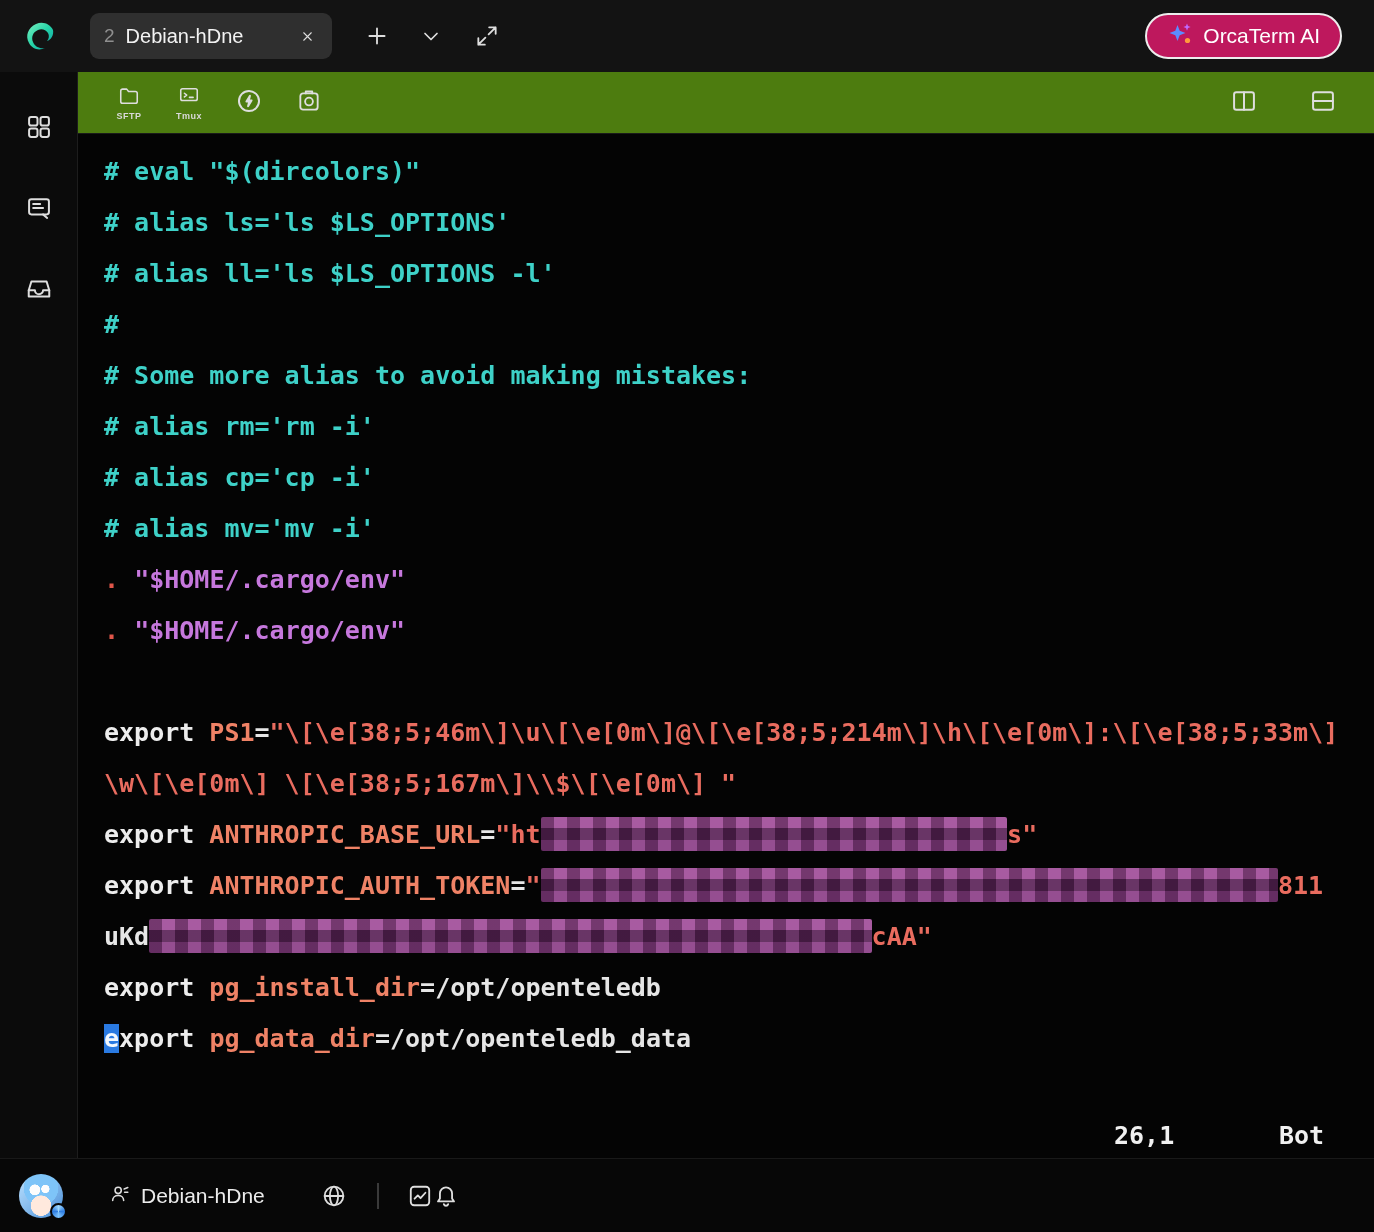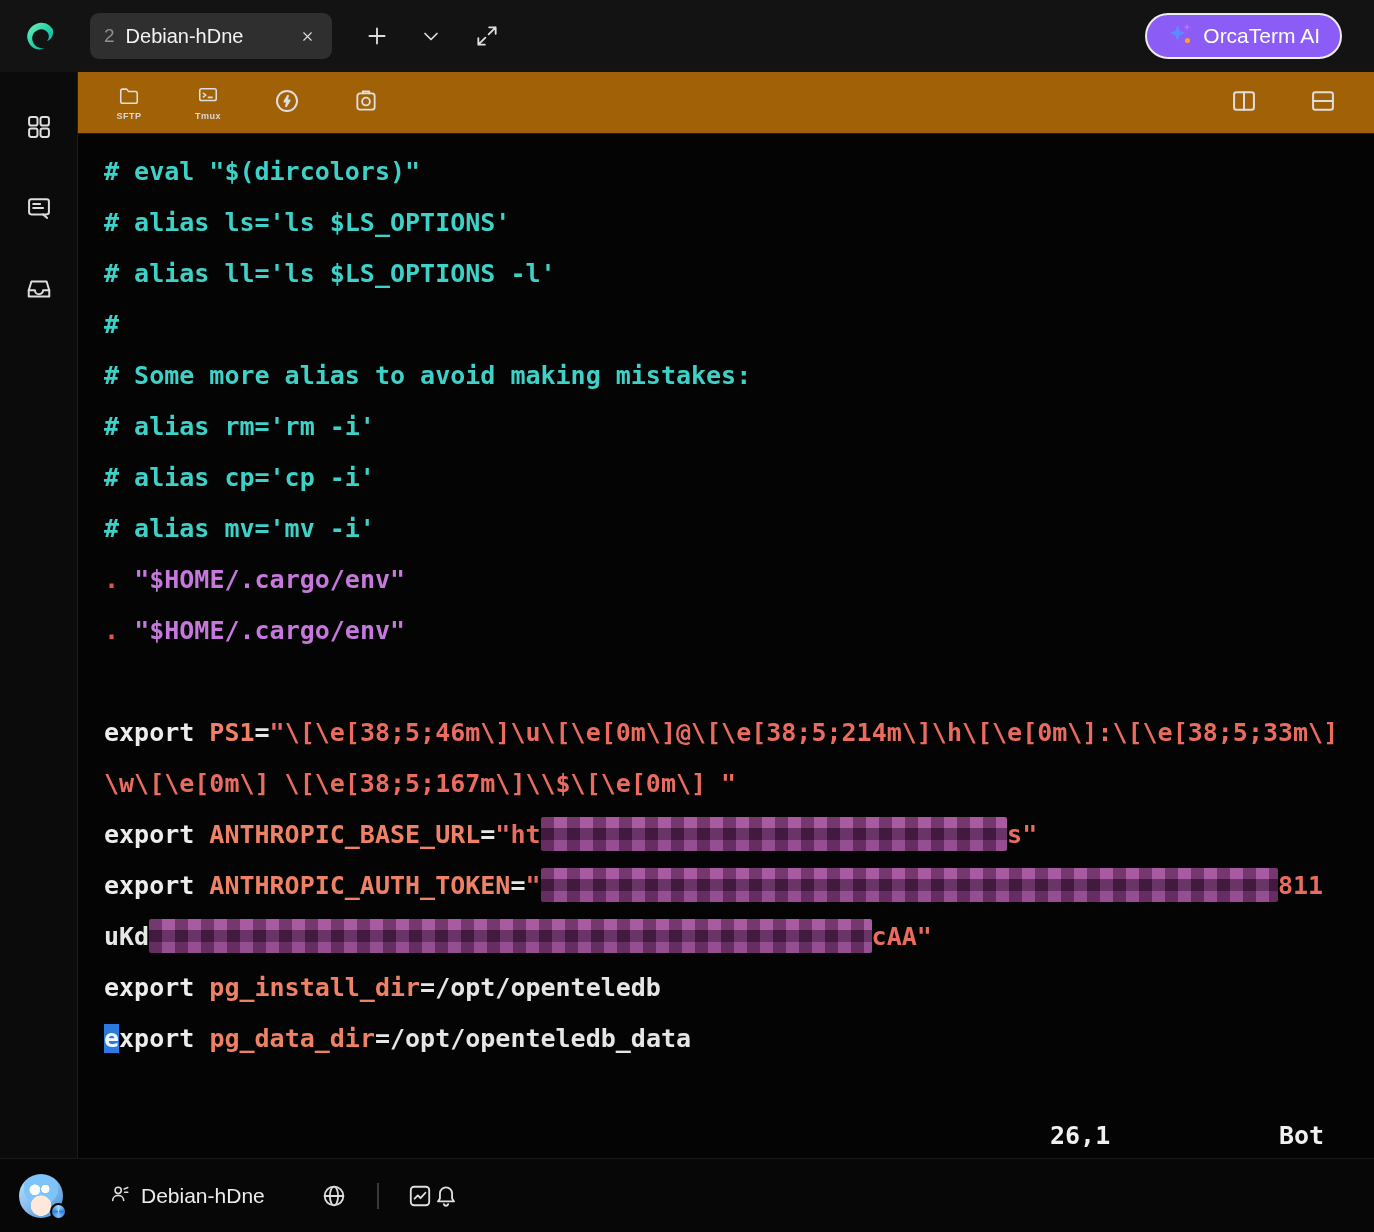--- a/index.html
+++ b/index.html
@@ -12,26 +12,26 @@
     display:flex;align-items:center;z-index:6}
   .logo{width:42px;height:42px;margin-left:19px;border-radius:10px;display:grid;place-items:center;cursor:pointer}
   .tab{margin-left:29px;width:242px;height:46px;background:#2f2f2f;border-radius:9px;
     display:flex;align-items:center;padding:0 14px;gap:11px;cursor:pointer}
   .tab-num{font-size:19px;color:#8f8f8f}
   .tab-title{font-size:20px;color:#f2f2f2}
   .tab-close{margin-left:auto;display:grid;place-items:center;width:22px;height:22px;cursor:pointer}
   .tbtn{width:34px;height:34px;display:grid;place-items:center;cursor:pointer}
   .tbtn.plus{margin-left:28px}.tbtn.chev{margin-left:20px}.tbtn.exp{margin-left:22px}
   .ai-pill{margin-left:auto;margin-right:32px;height:46px;border:2px solid #ededed;border-radius:24px;
-    display:flex;align-items:center;gap:10px;padding:0 20px;cursor:pointer;background:#8b5cf6}
+    display:flex;align-items:center;gap:10px;padding:0 20px;cursor:pointer;background:#be185d}
   .ai-pill span.lbl{font-size:21px;color:#ffffff}
 
   
-  .toolbar{position:absolute;left:78px;top:72px;width:1296px;height:62px;background:#a16207;
-    border-bottom:1px solid #1a1a1a;display:flex;align-items:center;padding-left:33px;gap:43px}
+  .toolbar{position:absolute;left:78px;top:72px;width:1296px;height:62px;background:#4d7c0f;
+    border-bottom:1px solid #1a1a1a;display:flex;align-items:center;padding-left:33px;gap:24px}
   .tool{width:36px;height:62px;display:flex;flex-direction:column;align-items:center;justify-content:center;cursor:pointer}
   .tool-label{font-size:9px;font-weight:bold;letter-spacing:.5px;color:#d9d9d9;margin-top:0px}
   .tool-right{margin-left:auto;display:flex;gap:43px;margin-right:33px}
   .tool-right .tool{height:62px}
 
   
   .sidebar{position:absolute;left:0;top:72px;width:78px;bottom:74px;background:#0b0b0b;
     border-right:1px solid #1d1d1d;display:flex;flex-direction:column;align-items:center;
     padding-top:40px;gap:51px}
   .side-icon{width:78px;height:30px;display:grid;place-items:center;cursor:pointer}
@@ -49,21 +49,21 @@
   .seg-dot{color:var(--dotred)}
   .seg-plain{color:var(--plain)}
   .seg-cursor{color:#f2f8ff;background:var(--cursorbg)}
   .redact{display:inline-block;height:34px;vertical-align:-8px;border-radius:2px;
     background:
       repeating-linear-gradient(90deg, rgba(0,0,0,.28) 0 13px, rgba(255,255,255,.08) 13px 26px),
       repeating-linear-gradient(0deg, #8c3f88 0 11px, #5c2459 11px 23px, #a14d99 23px 34px);
   }
   .ruler{position:absolute;bottom:8px;color:#f0f0f0;font-family:"DejaVu Sans Mono",monospace;
     font-size:25px;font-weight:bold}
-  .ruler-pos{left:972px}
+  .ruler-pos{left:1036px}
   .ruler-scroll{left:1201px}
 
   
   .bottombar{position:absolute;left:0;right:0;bottom:0;height:74px;background:#070707;
     border-top:1px solid #191919;display:flex;align-items:center}
   .avatar-wrap{position:relative;width:44px;height:44px;margin-left:19px;cursor:pointer}
   .avatar{width:44px;height:44px;border-radius:50%;
     background:
       radial-gradient(circle at 36% 36%, #fdfdfd 0 13%, rgba(255,255,255,0) 14%),
       radial-gradient(circle at 60% 34%, #fdfdfd 0 10%, rgba(255,255,255,0) 11%),

